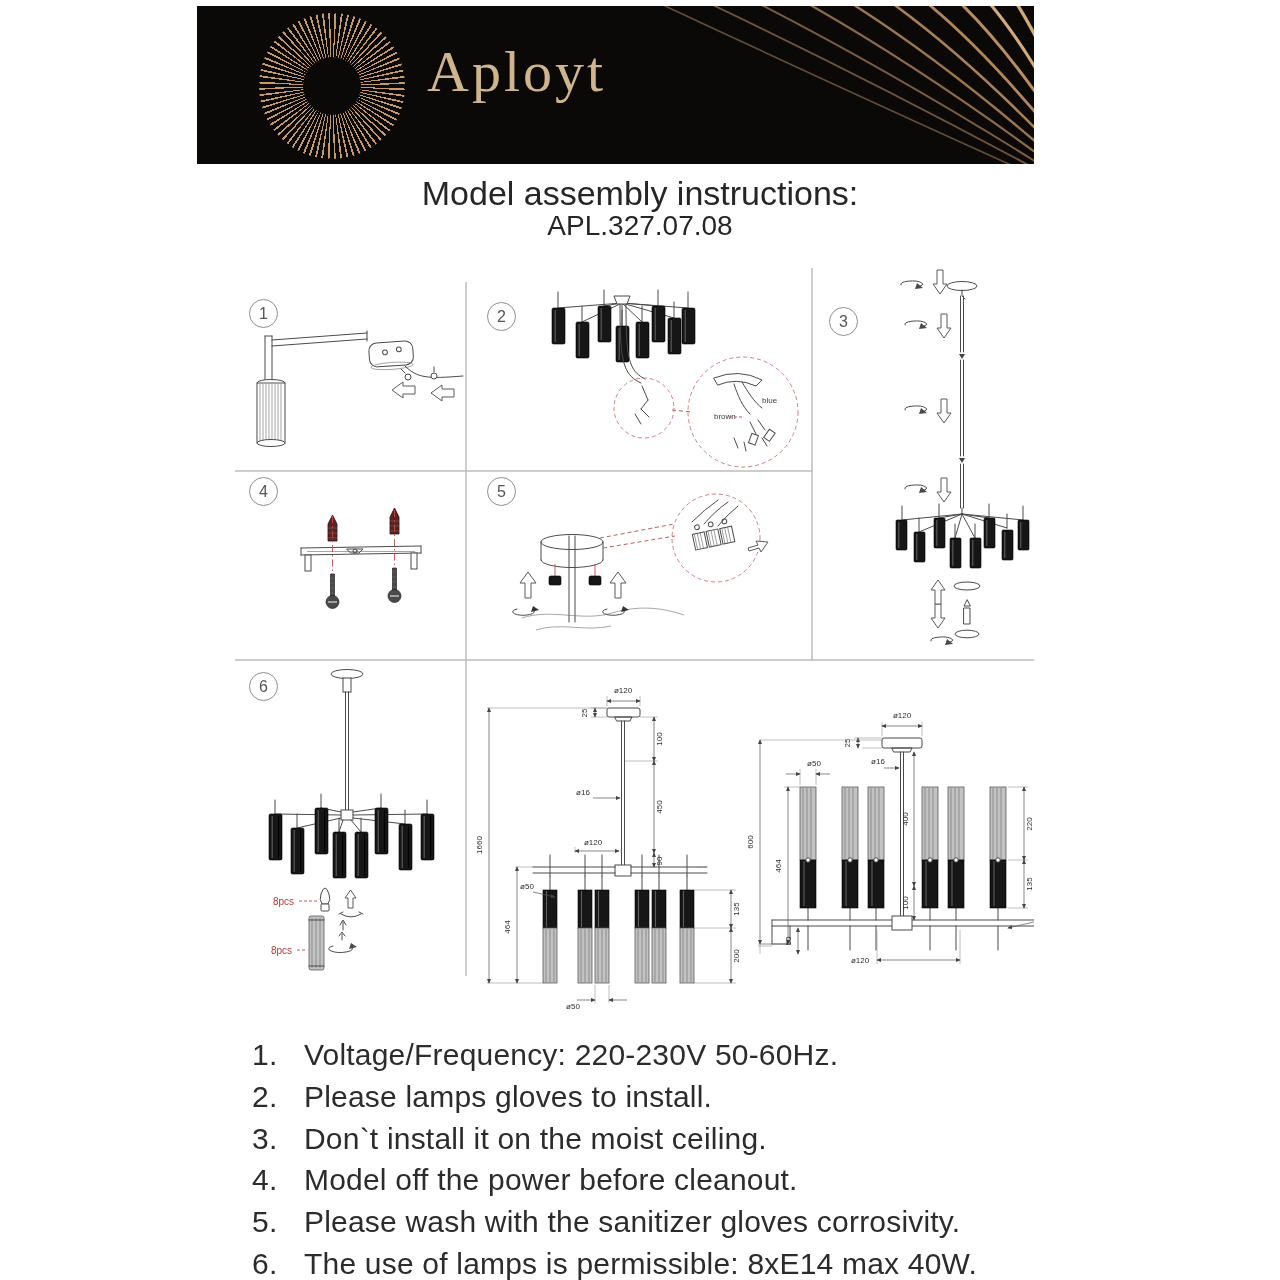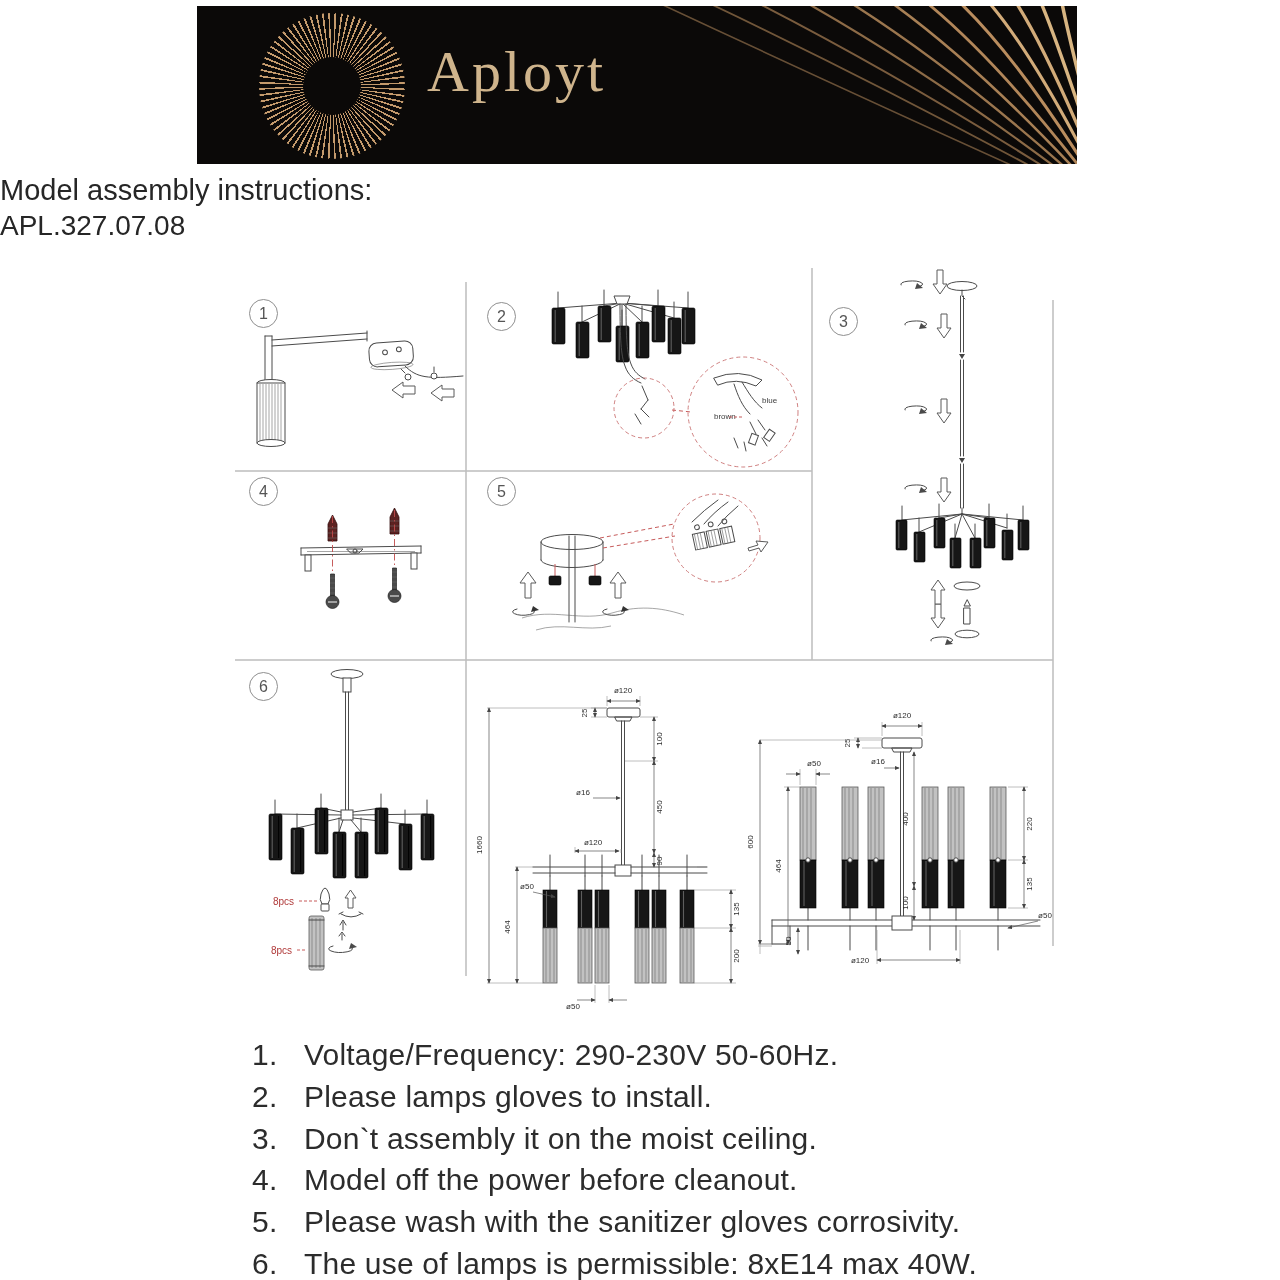--- a/index.html
+++ b/index.html
@@ -1,30 +1,30 @@
 <!DOCTYPE html>
 <html><head>
 <meta charset="utf-8">
 <style>
   html,body{margin:0;padding:0;background:#ffffff;}
   .page{position:relative;width:1034px;height:1280px;background:#fff;overflow:hidden;
-        font-family:"Liberation Sans",sans-serif;color:#2b2b2b;padding-left:43px;}
+        font-family:"Liberation Sans",sans-serif;color:#2b2b2b;}
 
   
   .header{position:absolute;left:197px;top:6px;width:886px;height:158px;background:#0b0908;overflow:hidden;}
   .sun{position:absolute;left:62px;top:7px;width:146px;height:146px;border-radius:50%;
        background:repeating-conic-gradient(from 2deg,#c49a6c 0deg 1.5deg,rgba(0,0,0,0) 1.5deg 5deg);}
   .sun::after{content:"";position:absolute;inset:30%;background:#0b0908;border-radius:50%;}
   .brand{position:absolute;left:230px;top:32px;font-size:58px;letter-spacing:3px;color:#cfb48c;
          font-family:"Liberation Serif","DejaVu Serif",serif;font-weight:400;}
   .rays{position:absolute;right:0;top:0;}
 
   
-  .title1{position:absolute;left:0;top:174px;width:1280px;text-align:left;font-size:29px;color:#262626;}
-  .title2{position:absolute;left:0;top:210px;width:1280px;text-align:left;font-size:28px;color:#262626;}
+  .title1{position:absolute;left:0;top:174px;width:1280px;text-align:center;font-size:34px;color:#262626;}
+  .title2{position:absolute;left:0;top:210px;width:1280px;text-align:center;font-size:28px;color:#262626;}
 
   
   .gridlines{position:absolute;left:0;top:0;pointer-events:none;}
   .fig{position:absolute;}
   .badge{position:absolute;width:27px;height:27px;border:1.6px solid #8f8f8f;border-radius:50%;
          display:flex;align-items:center;justify-content:center;font-size:16px;color:#555;background:#fff;}
 
   
   .ln{stroke:#4b4b4b;stroke-width:1;fill:none;stroke-linecap:round;}
   .lnt{stroke:#6a6a6a;stroke-width:.6;fill:none;}
@@ -488,29 +488,29 @@
 
       <path class="ext" d="M30,258 h-14 M48,256 h-30 v10"></path>
       <line class="dim" x1="56" y1="240" x2="56" y2="266" marker-start="url(#mu)" marker-end="url(#mu)"></line>
       <text class="dtxt" transform="rotate(-90 49,253)" x="49" y="253" text-anchor="middle">50</text>
     </g>
   </svg>
 
   <div class="instructions">
     <div class="instr-row">
       <span class="instr-num">1.</span>
-      <span>Voltage/Frequency: 290-230V 50-60Hz.</span>
+      <span>Voltage/Frequency: 220-230V 50-60Hz.</span>
     </div>
     <div class="instr-row">
       <span class="instr-num">2.</span>
       <span>Please lamps gloves to install.</span>
     </div>
     <div class="instr-row">
       <span class="instr-num">3.</span>
-      <span>Don`t assembly it on the moist ceiling.</span>
+      <span>Don`t install it on the moist ceiling.</span>
     </div>
     <div class="instr-row">
       <span class="instr-num">4.</span>
       <span>Model off the power before cleanout.</span>
     </div>
     <div class="instr-row">
       <span class="instr-num">5.</span>
       <span>Please wash with the sanitizer gloves corrosivity.</span>
     </div>
     <div class="instr-row">

